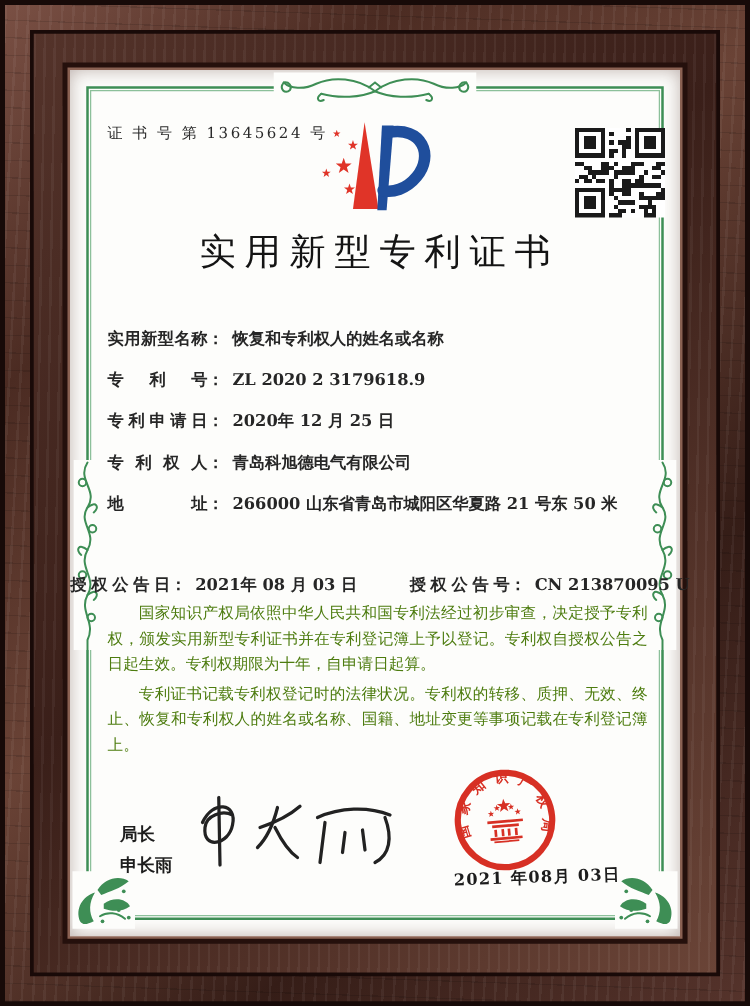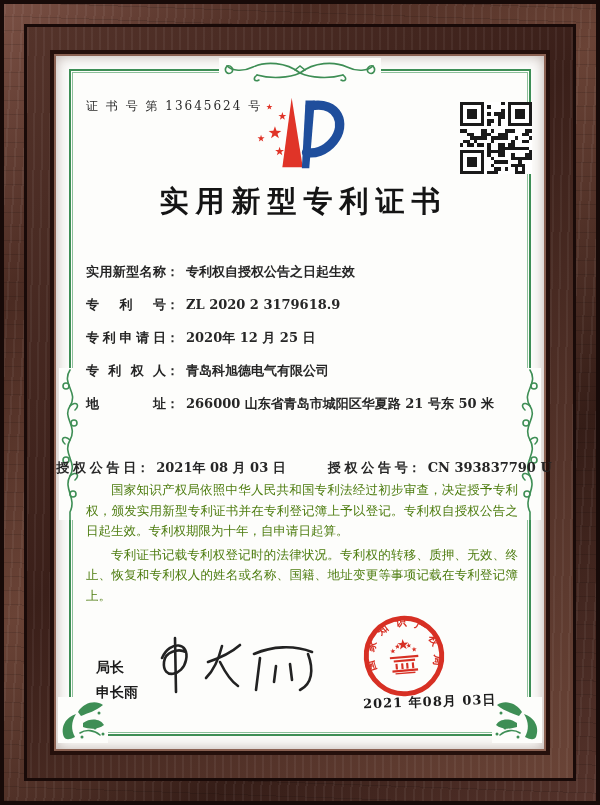--- a/index.html
+++ b/index.html
@@ -27,21 +27,21 @@
   .orn svg{width:100%;height:100%;}
   #orn-top{top:2px;left:50%;transform:translateX(-50%);width:162px;height:28px;}
   #orn-left{left:3px;top:312px;width:22px;height:152px;}
   #orn-right{right:3px;top:312px;width:22px;height:152px;}
   #orn-bl{left:2px;bottom:6px;width:50px;height:46px;}
   #orn-br{right:2px;bottom:6px;width:50px;height:46px;}
   
   #cert-no{left:30px;top:42px;font-size:12px;font-weight:400;letter-spacing:2px;color:#2a2a2a;}
   #logo{left:50%;top:38px;transform:translateX(-50%);width:102px;height:84px;}
   #qr{right:12px;top:46px;width:72px;height:72px;}
-  #title{left:0;top:126px;width:100%;text-align:center;font-size:29px;font-weight:700;
+  #title{left:0;top:126px;width:100%;text-align:center;font-size:29px;font-weight:400;
          letter-spacing:7px;padding-left:7px;box-sizing:border-box;color:#141414;}
   #fields{left:30px;top:206px;right:22px;font-size:13px;color:#262626;}
   .frow{margin-bottom:14px;line-height:19px;white-space:nowrap;}
   .flabel{display:inline-block;width:80px;text-align:justify;text-align-last:justify;font-weight:700;vertical-align:top;}
   .fcolon{font-weight:700;}
   .fvalue{font-weight:700;margin-left:7px;}
   #grant-row{left:30px;top:403px;right:22px;font-size:13px;color:#262626;display:flex;white-space:nowrap;justify-content:center;}
   #grant-right{margin-left:42px;}
   #body-text{left:30px;top:424px;right:26px;font-size:12.5px;line-height:20.5px;
              color:#4d7c0f;text-align:justify;}
@@ -281,42 +281,42 @@
           <rect x="16" y="2" width="3" height="3" fill="#1a1a1a"></rect>
           <rect x="0" y="14" width="7" height="7" fill="#1a1a1a"></rect>
           <rect x="1" y="15" width="5" height="5" fill="#fff"></rect>
           <rect x="2" y="16" width="3" height="3" fill="#1a1a1a"></rect>
         </svg></div>
 
     <div class="abs" id="title">实用新型专利证书</div>
 
     <div class="abs" id="fields">
       <div class="frow">
-        <span class="flabel">实用新型名称</span><span class="fcolon">：</span><span class="fvalue">专利权自授权公告之日起生效</span>
+        <span class="flabel">实用新型名称</span><span class="fcolon">：</span><span class="fvalue">恢复和专利权人的姓名或名称</span>
       </div>
       <div class="frow">
         <span class="flabel">专利号</span><span class="fcolon">：</span><span class="fvalue">ZL 2020 2 3179618.9</span>
       </div>
       <div class="frow">
         <span class="flabel">专利申请日</span><span class="fcolon">：</span><span class="fvalue">2020年 12 月 25 日</span>
       </div>
       <div class="frow">
         <span class="flabel">专利权人</span><span class="fcolon">：</span><span class="fvalue">青岛科旭德电气有限公司</span>
       </div>
       <div class="frow">
         <span class="flabel">地址</span><span class="fcolon">：</span><span class="fvalue">266000 山东省青岛市城阳区华夏路 21 号东 50 米</span>
       </div>
     </div>
 
     <div class="abs" id="grant-row">
       <div>
         <span class="flabel">授权公告日</span><span class="fcolon">：</span><span class="fvalue">2021年 08 月 03 日</span>
       </div>
       <div id="grant-right">
-        <span class="flabel">授权公告号</span><span class="fcolon">：</span><span class="fvalue">CN 393837790 U</span>
+        <span class="flabel">授权公告号</span><span class="fcolon">：</span><span class="fvalue">CN 213870095 U</span>
       </div>
     </div>
 
     <div class="abs" id="body-text">
       <p>国家知识产权局依照中华人民共和国专利法经过初步审查，决定授予专利权，颁发实用新型专利证书并在专利登记簿上予以登记。专利权自授权公告之日起生效。专利权期限为十年，自申请日起算。</p>
       <p>专利证书记载专利权登记时的法律状况。专利权的转移、质押、无效、终止、恢复和专利权人的姓名或名称、国籍、地址变更等事项记载在专利登记簿上。</p>
     </div>
 
     <div class="abs" id="signer">
       <div>局长</div>

